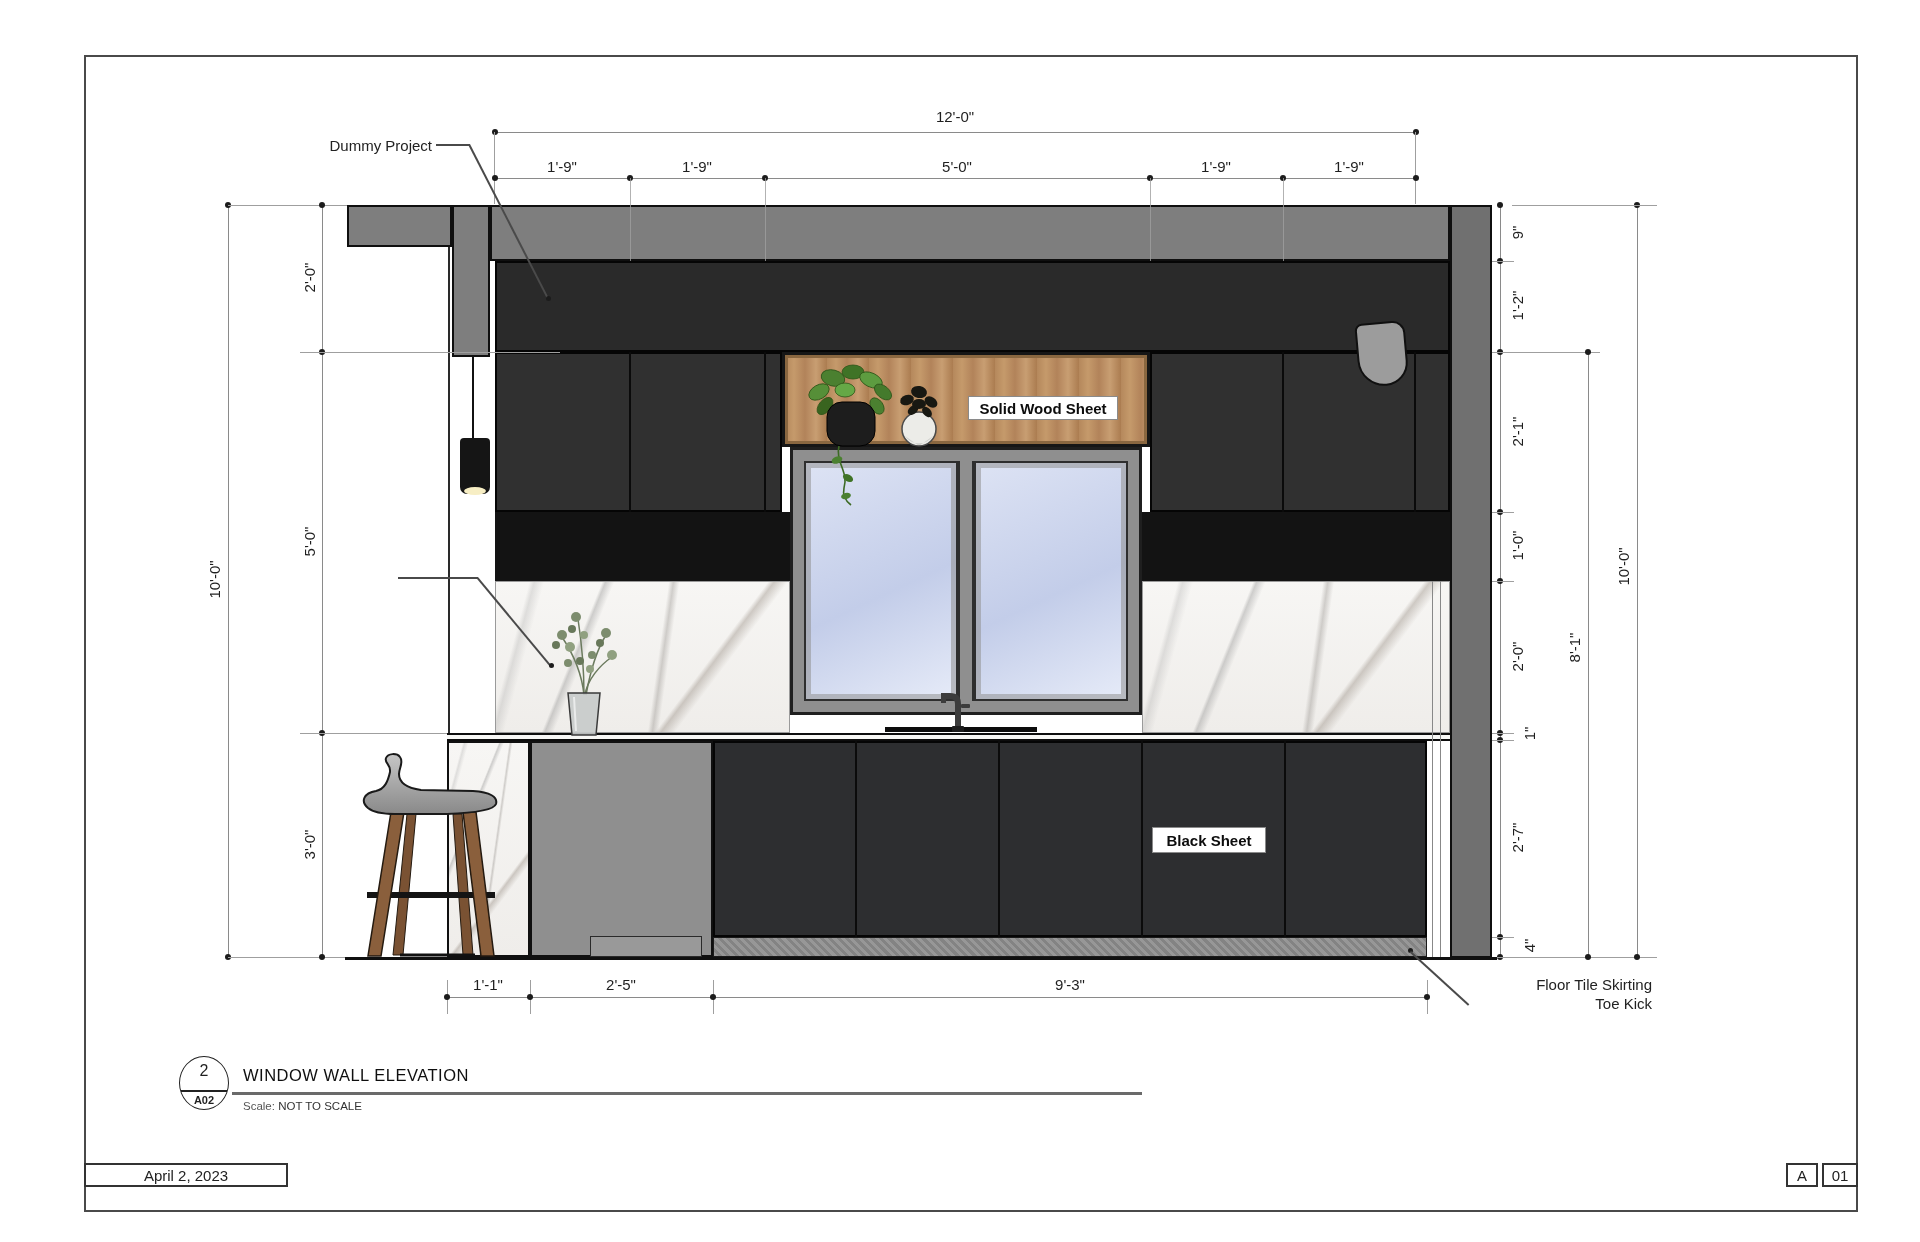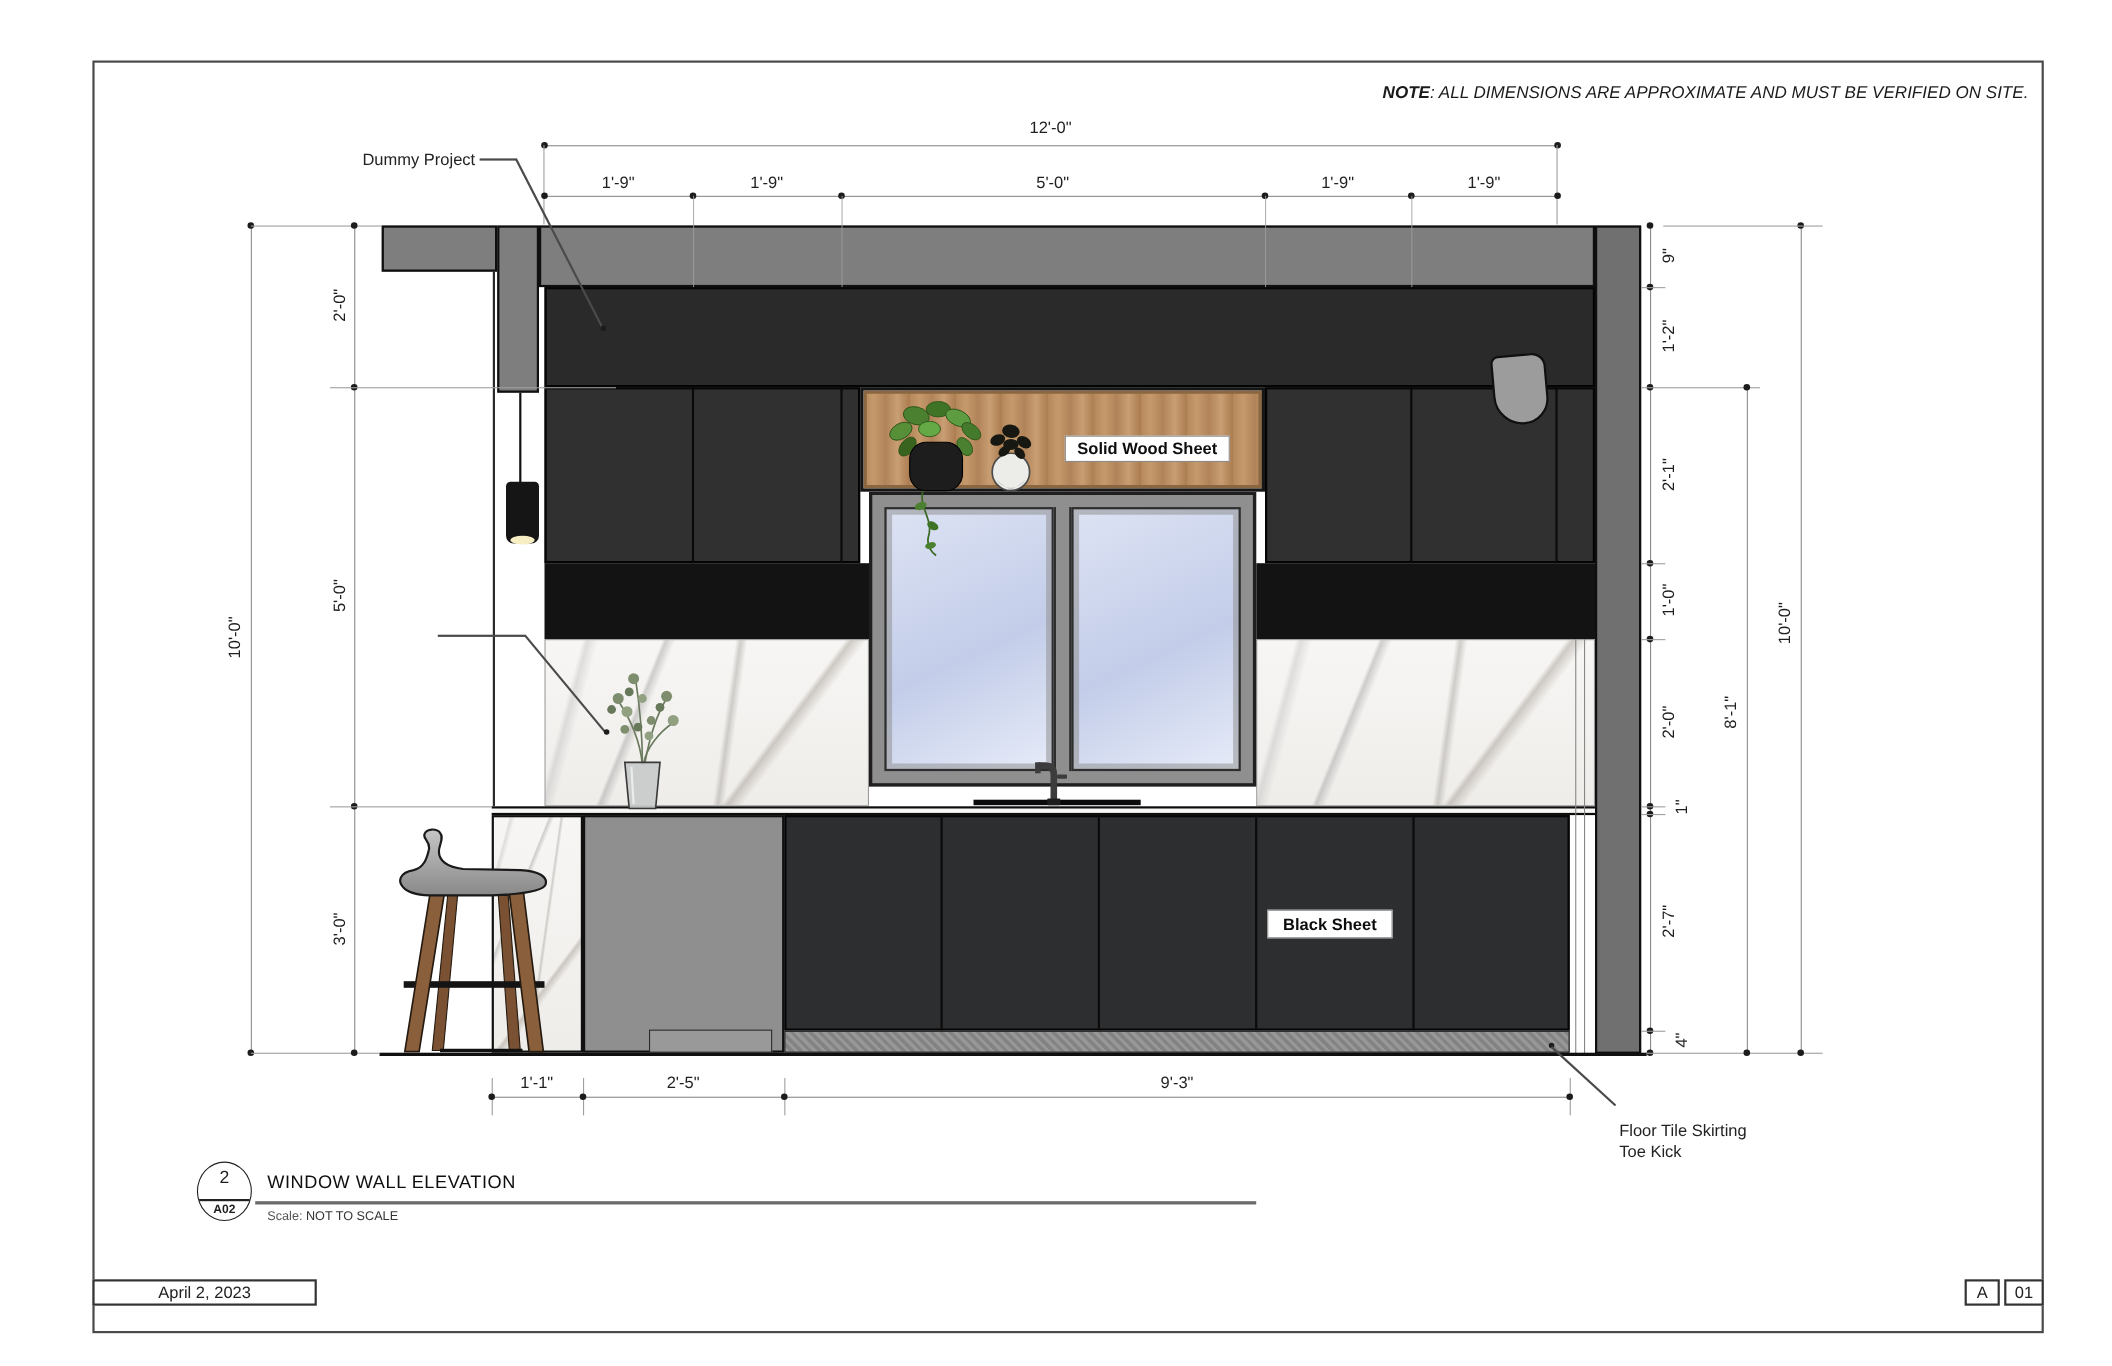--- a/index.html
+++ b/index.html
@@ -26,23 +26,20 @@
   .note{position:absolute;font-size:15.5px;font-style:italic;color:#1a1a1a;white-space:nowrap}
   .footerBox{position:absolute;background:#fff;border:2px solid #333;box-sizing:border-box;display:flex;align-items:center;justify-content:center;font-size:15px;color:#222}
 </style>
 </head>
 <body>
 
 <div class="sheet">
 
   <div class="frame" style="left:84px;top:55px;width:1774px;height:1157px"></div>
 
-  <div class="note" style="right:76px;top:76px">
-    <b>NOTE</b><span>: ALL DIMENSIONS ARE APPROXIMATE AND MUST BE VERIFIED ON SITE.</span>
-  </div>
 
   <div class="panel" style="left:490px;top:205px;width:960px;height:56px;background:#7e7e7e"></div>
   <div class="panel" style="left:347px;top:205px;width:105px;height:42px;background:#7e7e7e"></div>
   <div class="panel" style="left:452px;top:205px;width:38px;height:152px;background:#7e7e7e"></div>
   <div class="panel" style="left:1450px;top:205px;width:42px;height:753px;background:#707070"></div>
 
   <div class="panel" style="left:495px;top:261px;width:955px;height:91px;background:#2a2a2a;border-color:#050505"></div>
 
   <div class="panel" style="left:495px;top:352px;width:287px;height:160px;background:#303030;border-color:#050505"></div>
   <div class="panel" style="left:1150px;top:352px;width:300px;height:160px;background:#303030;border-color:#050505"></div>
@@ -271,21 +268,21 @@
   <div class="leader" style="left:436px;top:144px;width:34px"></div>
   <div class="leader" style="left:470px;top:144px;width:174px;transform:rotate(62.9deg)"></div>
   <div class="dot" style="left:546px;top:296px;width:5px;height:5px"></div>
 
   <div class="leader" style="left:398px;top:577px;width:80px"></div>
   <div class="leader" style="left:478px;top:577px;width:116px;transform:rotate(50.3deg)"></div>
   <div class="dot" style="left:549px;top:663px;width:5px;height:5px"></div>
 
   <div class="dot" style="left:1408px;top:948px;width:5px;height:5px"></div>
   <div class="leader" style="left:1411px;top:951px;width:79px;transform:rotate(42.4deg)"></div>
-  <div class="calloutTxt" style="left:1472px;top:1019px;width:180px;text-align:left">
+  <div class="calloutTxt" style="left:1472px;top:975px;width:180px;text-align:right">
     <div>Floor Tile Skirting</div>
     <div>Toe Kick</div>
   </div>
 
   <div class="abs" style="left:179px;top:1056px;width:50px;height:54px;border:1.6px solid #222;border-radius:50%;box-sizing:border-box"></div>
   <div class="dlab" style="left:179px;top:1062px;width:50px;font-size:16px">2</div>
   <div class="abs" style="left:181px;top:1090px;width:46px;height:1.5px;background:#222"></div>
   <div class="dlab" style="left:179px;top:1094px;width:50px;font-size:11px;font-weight:bold">A02</div>
   <div class="abs" style="left:243px;top:1066px;font-size:16.5px;letter-spacing:.5px;color:#0f0f0f">WINDOW WALL ELEVATION</div>
   <div class="abs" style="left:232px;top:1092px;width:910px;height:3px;background:#6a6a6a"></div>

